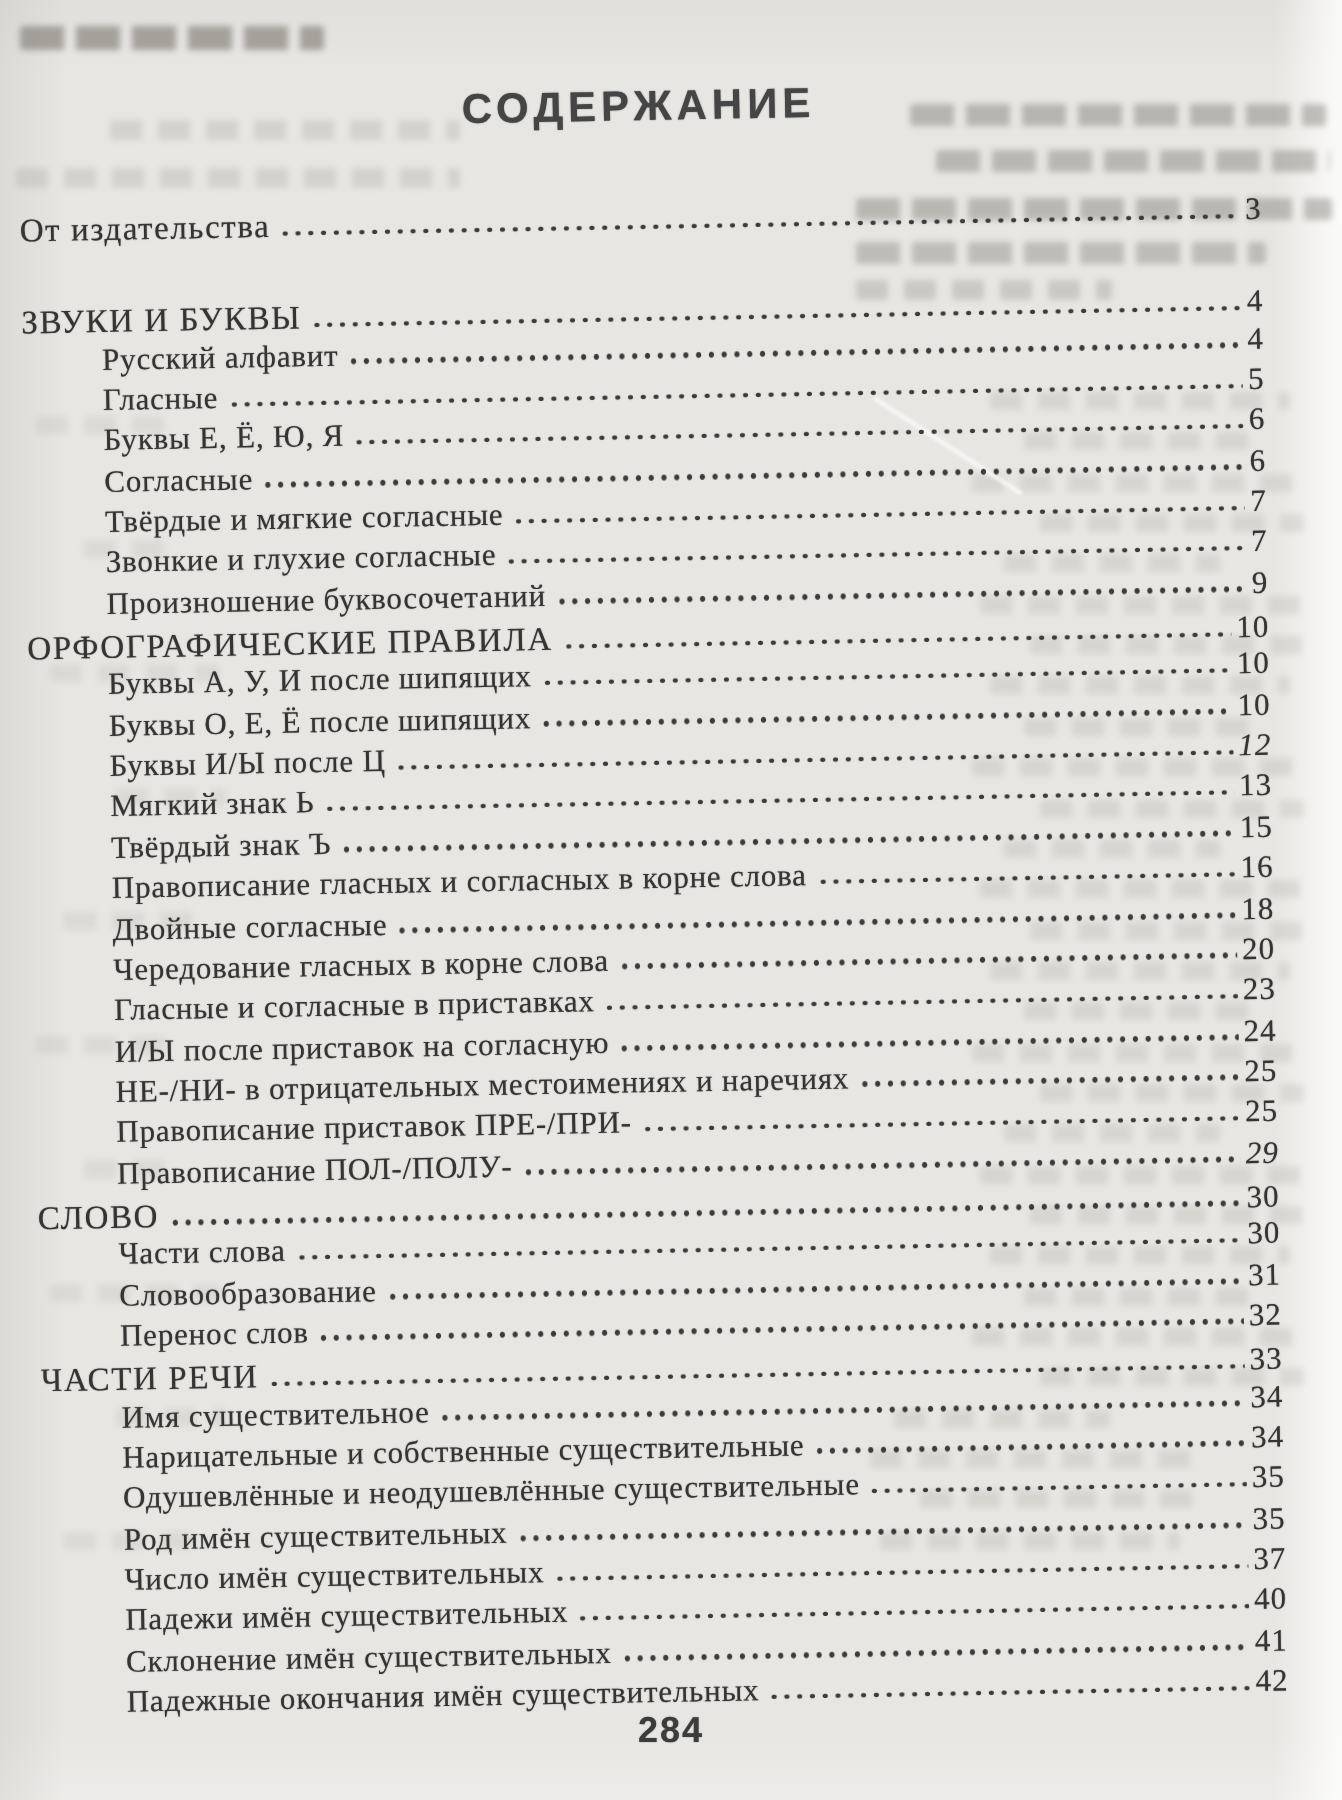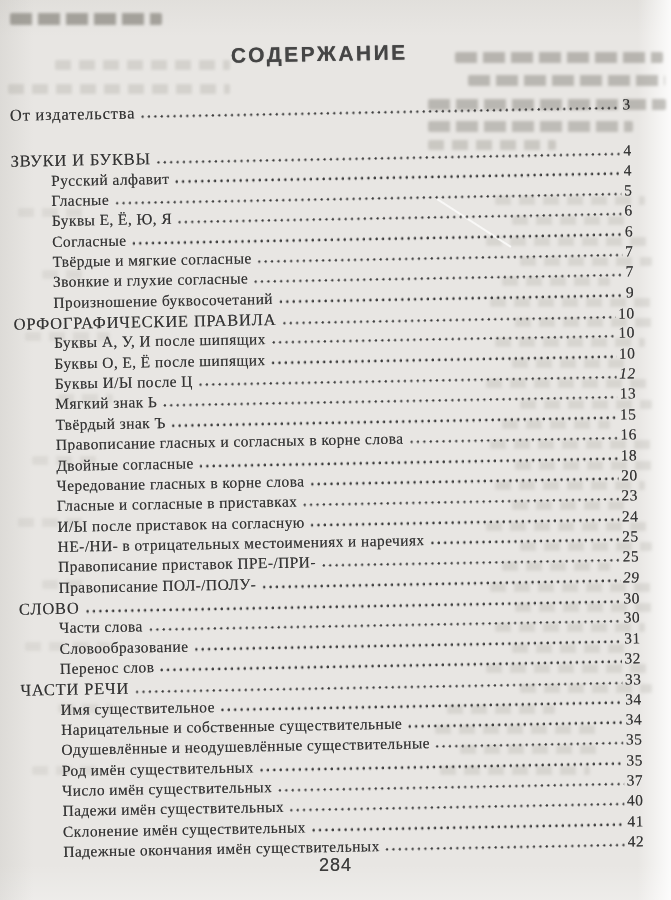--- a/index.html
+++ b/index.html
@@ -68,20 +68,21 @@
   }
   .num{font-size:15.5px;text-align:right;letter-spacing:.5px;}
   .num.it{font-style:italic;}
   .footer{
     position:absolute;left:0;right:0;top:855px;z-index:3;
     text-align:center;
     font-family:"Liberation Sans","DejaVu Sans",sans-serif;
     font-size:18px;color:#3c3c3c;
     letter-spacing:1px;
     text-shadow:0 0 .6px rgba(60,60,60,.7);
+    font-weight:bold;
   }
 </style>
 </head>
 <body>
 
 <div class="page">
 
   <div class="bleed">
       <div class="ghost dense" style="left: 10px; top: 13px; width: 152px; height: 12px; opacity: 0.55;"></div>
       <div class="ghost" style="left: 55px; top: 60px; width: 175px; height: 10px; opacity: 0.2;"></div>

